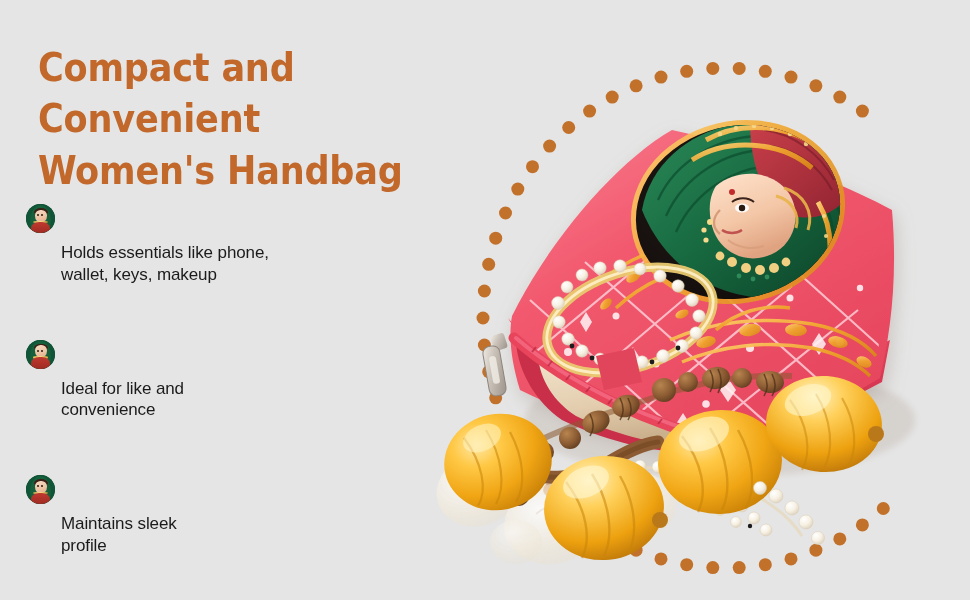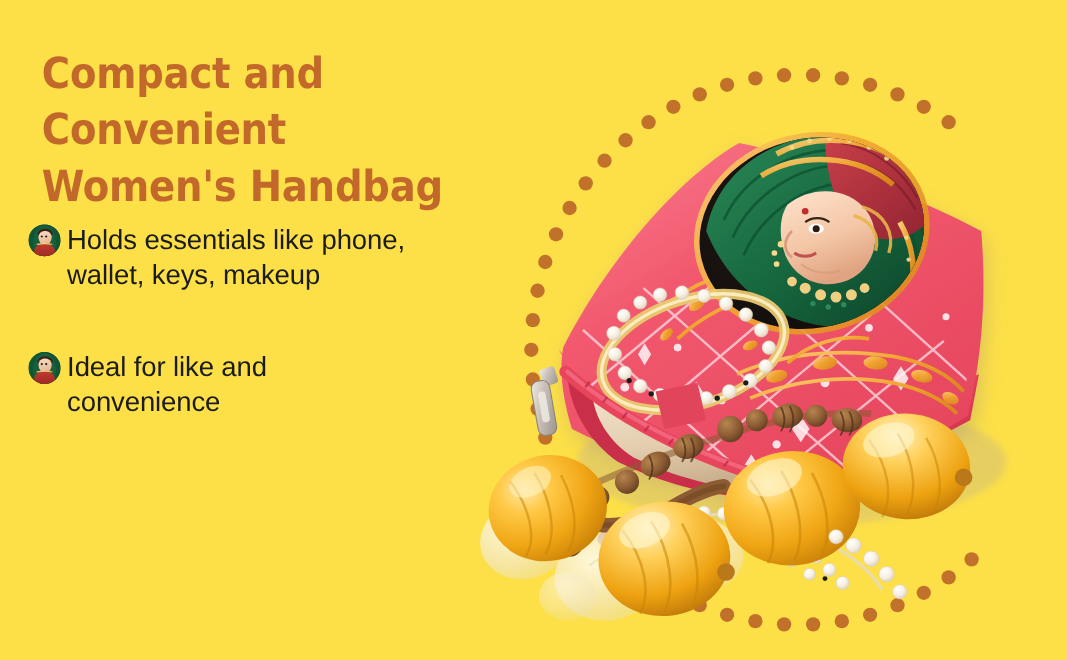--- a/index.html
+++ b/index.html
@@ -8,21 +8,21 @@
     padding: 0;
     background: #ffffff;
   }
   body {
     font-family: "Liberation Sans", sans-serif;
   }
   #banner {
     position: relative;
     width: 970px;
     height: 600px;
-    background: #fde047;
+    background: #e5e5e5;
     overflow: hidden;
   }
 
   
   #copy-column {
     position: absolute;
     left: 38px;
     top: 42px;
     width: 440px;
     z-index: 40;
@@ -114,26 +114,27 @@
   }
   .bullet-icon .gold-trim {
     position: absolute;
     left: 24%; top: 58%;
     width: 52%; height: 9%;
     background: linear-gradient(90deg, #e8b44a, #f6d98c, #d79c34);
     border-radius: 40%;
   }
 
   .feature-text {
-    font-size: 25px;
+    font-size: 17px;
     line-height: 1.28;
     color: #1b1b1b;
     letter-spacing: -0.1px;
     white-space: pre-line;
     padding-left: 3px;
+    margin-top: 40px;
   }
   .feature-item.indent-2 .feature-text { text-indent: 0; }
 
   
   #dot-ring {
     position: absolute;
     left: 0; top: 0;
     width: 970px; height: 600px;
     z-index: 5;
     pointer-events: none;
@@ -231,20 +232,34 @@
           <span class="face"></span>
         <span class="eye-l"></span>
           <span class="eye-r"></span>
         <span class="gold-trim"></span>
           <span class="body-red"></span>
       </span>
       <span class="feature-text">Ideal for like and
  convenience</span>
     </li>
 
+    <li class="feature-item indent-2">
+      <span class="bullet-icon">
+        <span class="veil-back"></span>
+          <span class="veil-edge"></span>
+        <span class="hair"></span>
+          <span class="face"></span>
+        <span class="eye-l"></span>
+          <span class="eye-r"></span>
+        <span class="gold-trim"></span>
+          <span class="body-red"></span>
+      </span>
+      <span class="feature-text">Maintains sleek
+ profile</span>
+    </li>
   </ul>
 
   <div id="product-photo">
     <svg id="product-svg" width="550" height="480" viewBox="0 0 550 480" xmlns="http://www.w3.org/2000/svg">
       <defs>
         <linearGradient id="bagTop" x1="0" y1="0" x2="0.7" y2="1">
           <stop offset="0%" stop-color="#fa8092"></stop>
           <stop offset="38%" stop-color="#f2596e"></stop>
           <stop offset="100%" stop-color="#e5455d"></stop>
         </linearGradient>

